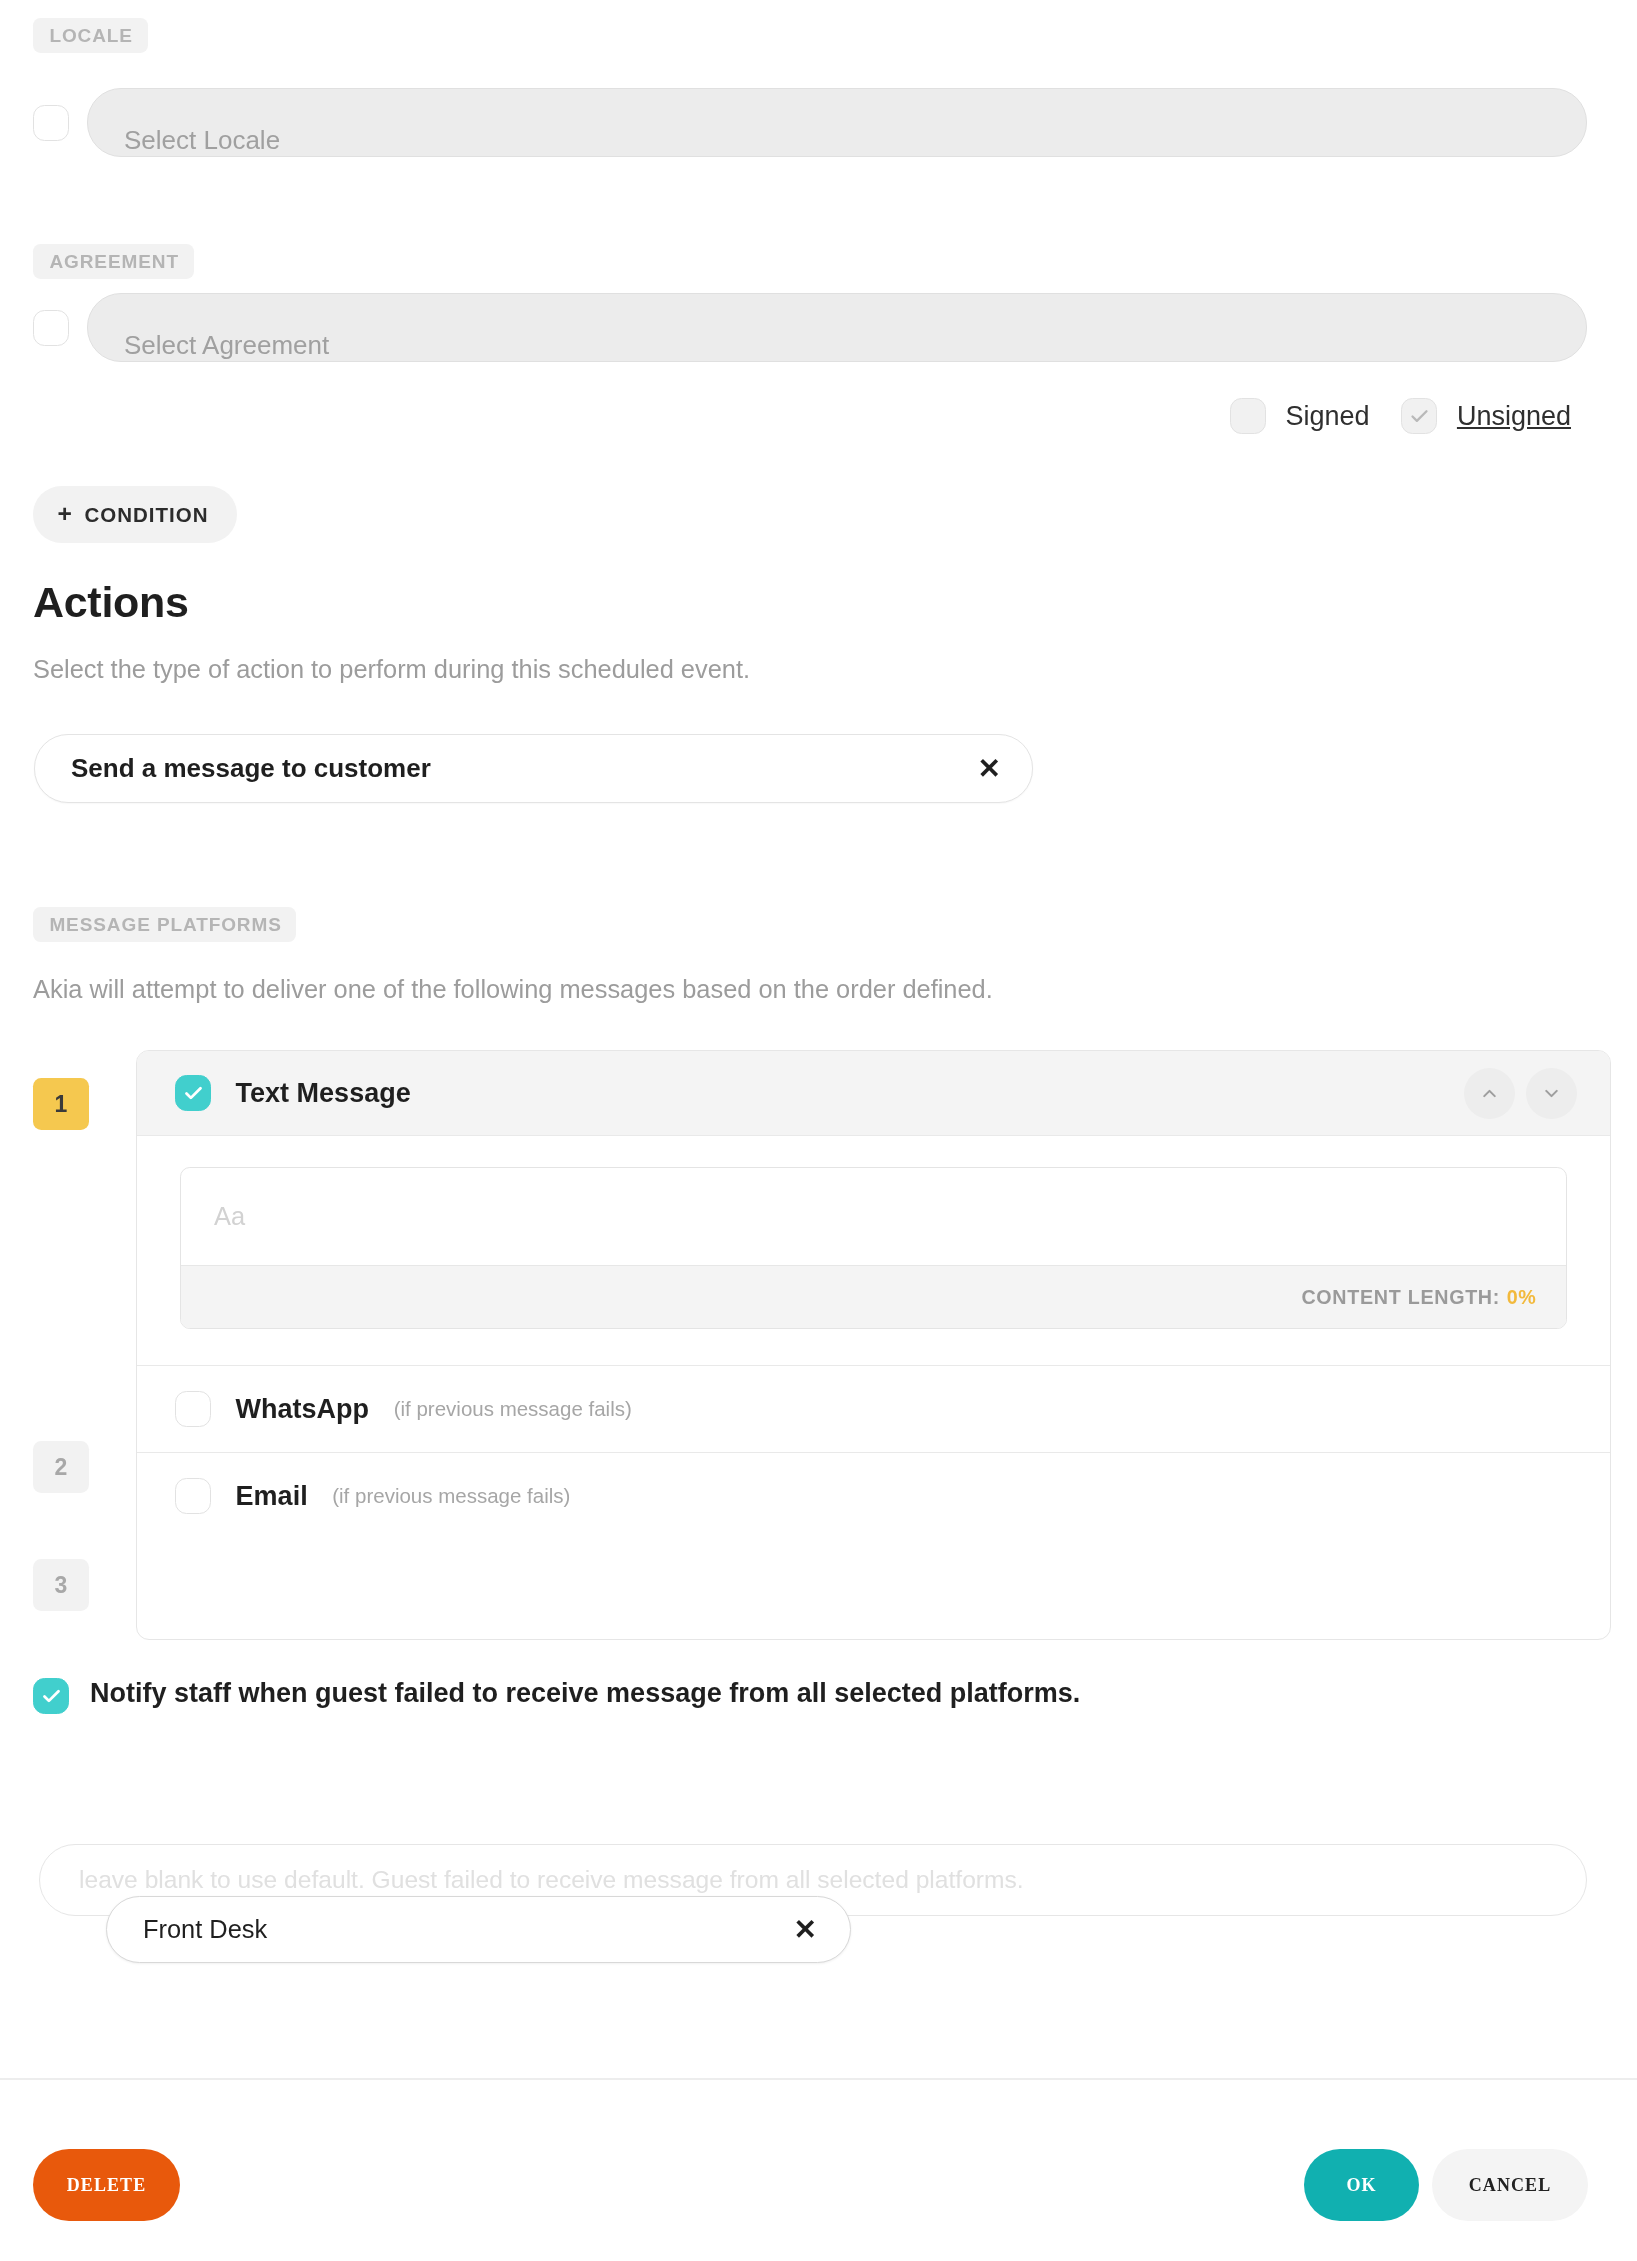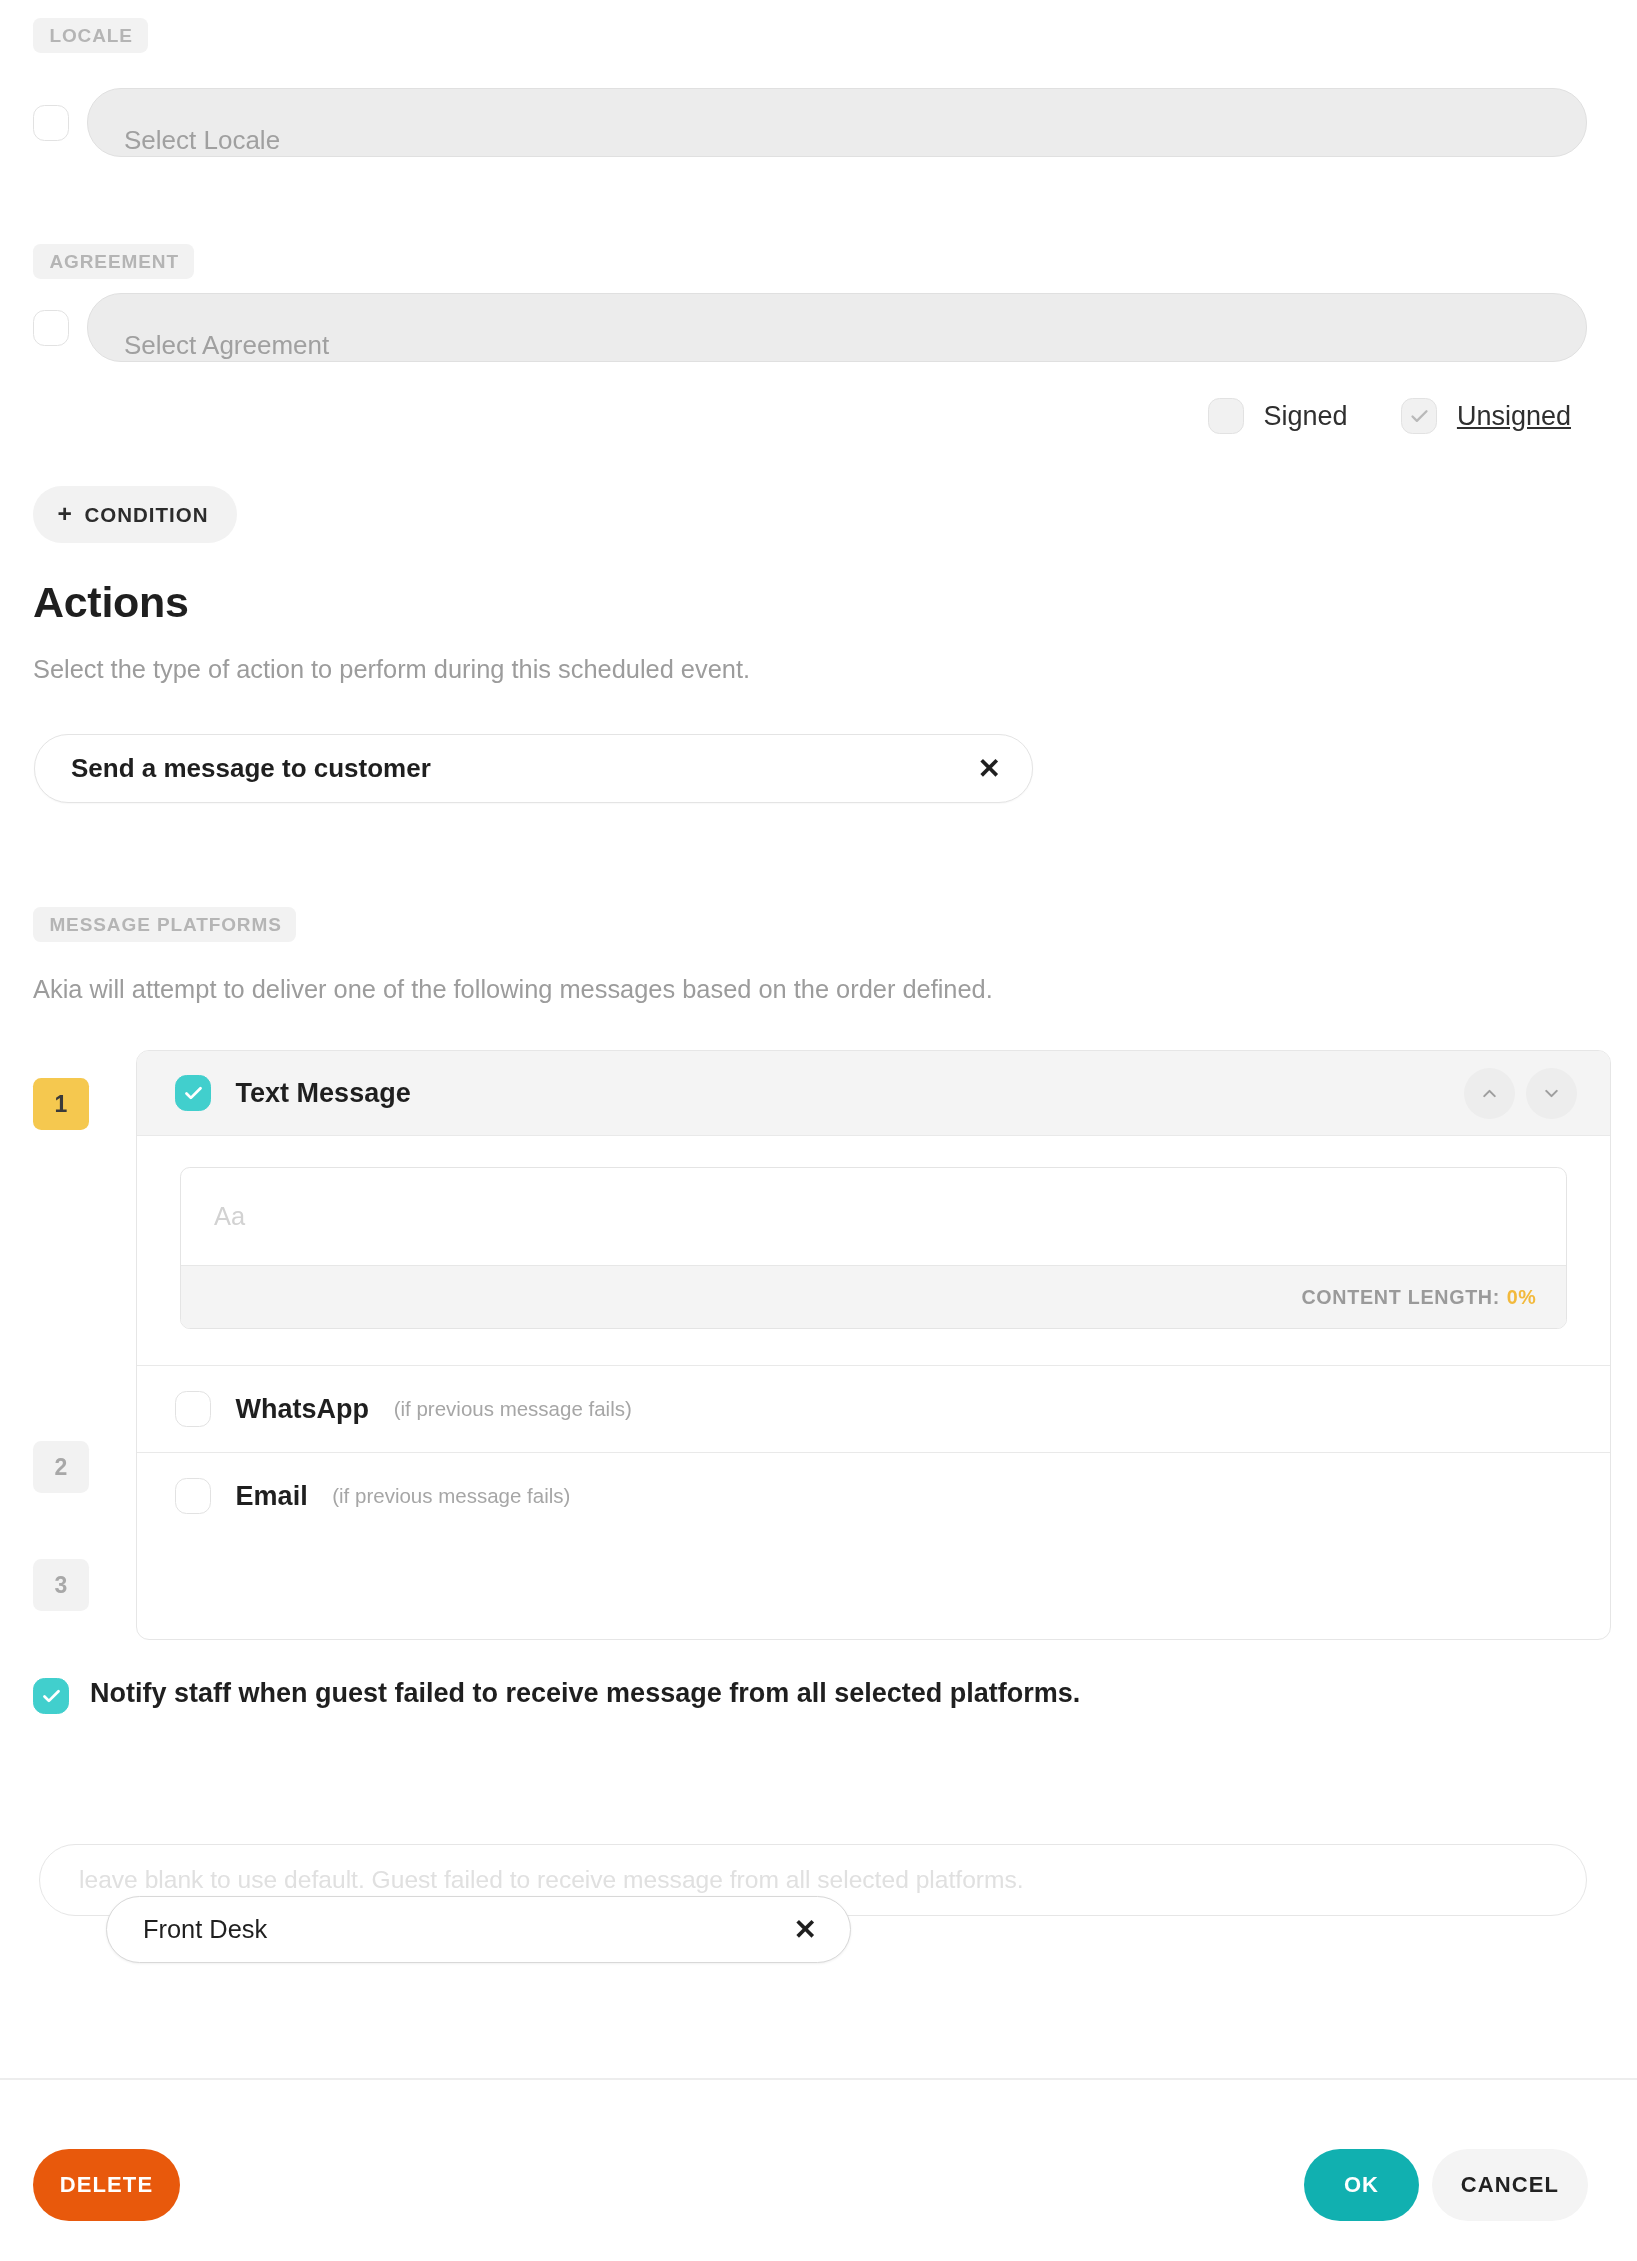--- a/index.html
+++ b/index.html
@@ -83,21 +83,21 @@
   
   .signed-row {
     display: flex;
     align-items: center;
     justify-content: flex-end;
     gap: 19.7px;
   }
   .signed-row .lbl {
     font-size: 27px;
     color: #2f2f2f;
-    margin-right: 34px;
+    margin-right: 12px;
   }
   .signed-row .lbl:last-child { margin-right: 16px; text-decoration: underline; }
 
   
   .condition-btn {
     display: inline-flex;
     align-items: center;
     gap: 11.5px;
     background: #f2f2f2;
     border: none;
@@ -315,22 +315,22 @@
   .divider {
     position: absolute;
     left: 0;
     width: 1638px;
     height: 1.6px;
     background: #ededed;
   }
   .btn {
     border: none;
     border-radius: 818px;
-    font-family: Liberation Sans, sans-serif;
-    font-size: 22px;
+    font-family: Liberation Serif, serif;
+    font-size: 18px;
     font-weight: 700;
     letter-spacing: 1.1px;
     cursor: pointer;
     display: inline-flex;
     align-items: center;
     justify-content: center;
   }
   .btn-delete { background: #e8590c; color: #fff; }
   .btn-ok     { background: #11b0b0; color: #fff; }
   .btn-cancel { background: #f4f4f4; color: #222; }

